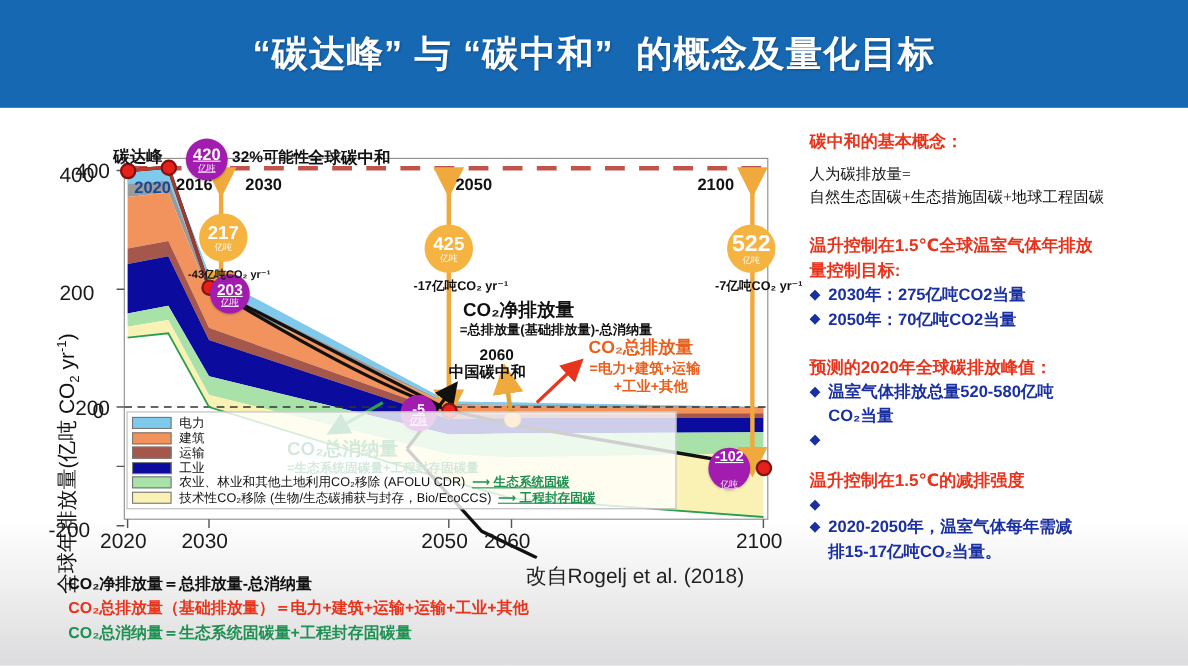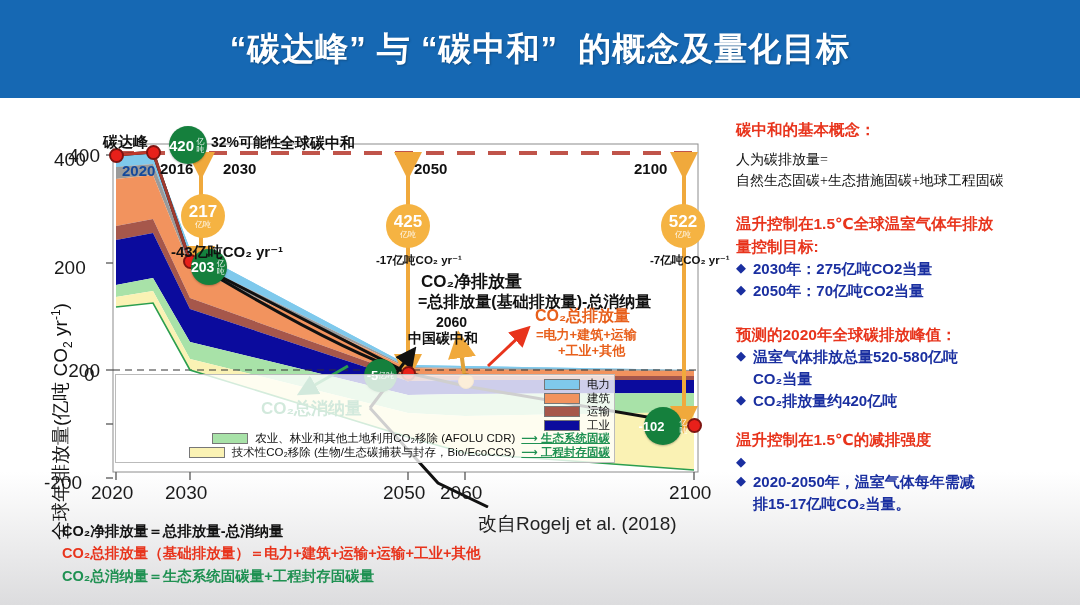--- a/index.html
+++ b/index.html
@@ -41,23 +41,23 @@
   .sub { font-size:12px; vertical-align:sub; }
 
   
   .anno { position:absolute; white-space:nowrap; font-weight:bold; }
 
   .yr-lbl { font-size:15px; color:#111; font-weight:bold; }
   .yr-blue{ font-size:15px; color:#14499b; font-weight:bold; }
 
   .redbub {
     position:absolute; border-radius:50%;
-    background:#15803d; color:#fff; text-align:center;
-    display:flex; flex-direction:row; align-items:center; justify-content:center;
-    line-height:1; box-shadow:0 1px 2px rgba(0,0,0,.25);
+    background:#a21caf; color:#fff; text-align:center;
+    display:flex; flex-direction:column; align-items:center; justify-content:center;
+    line-height:1; box-shadow:0 1px 2px rgba(0,0,0,.25);text-decoration:underline;
   }
   .redbub .v { font-weight:bold; }
   .redbub .u { font-size:8px; opacity:.95; margin-top:1px; }
 
   .orbub {
     position:absolute; border-radius:50%;
     background:#f5b342; color:#fff; text-align:center;
     display:flex; flex-direction:column; align-items:center; justify-content:center;
     line-height:1;
   }
@@ -67,21 +67,21 @@
   .blk { color:#111; }
   .orngtxt { color:#e8601c; }
   .grntxt  { color:#1f9152; }
 
   
   #legend {
     position:absolute; left:115px; top:374px; width:500px;
     background:rgba(255,255,255,.80);
     border:1px solid #bbb; padding:3px 4px;
   }
-  .lg-row { display:flex; align-items:center; height:13.5px;justify-content:flex-end; }
+  .lg-row { display:flex; align-items:center; height:13.5px; }
   .lg-sw  { width:36px; height:11px; border:1px solid #777; margin-right:7px; flex:none; }
   .lg-tx  { font-size:11.5px; color:#111; white-space:nowrap; }
   .lg-ar  { font-size:11.5px; color:#1f9152; font-weight:bold; margin-left:6px; white-space:nowrap;text-decoration:underline;}
 
   
   #formulas { position:absolute; left:62px; top:520px; width:620px; }
   .fml { font-size:14.5px; font-weight:bold; line-height:1.55; white-space:nowrap; }
   #credit { position:absolute; left:478px; top:511px; font-size:19px; color:#222; white-space:nowrap;}
 
   
@@ -238,39 +238,40 @@
 
   <div class="orbub" style="left:163px;top:86px;width:44px;height:44px;">
     <span class="v" style="font-size:17px;">217</span>
     <span class="u">亿吨</span>
   </div>
   <div class="orbub" style="left:368px;top:96px;width:44px;height:44px;">
     <span class="v" style="font-size:17px;">425</span>
     <span class="u">亿吨</span>
   </div>
   <div class="orbub" style="left:643px;top:96px;width:44px;height:44px;">
-    <span class="v" style="font-size:17px;">522</span>
-    <span class="u">亿吨</span>
-  </div>
-
-  <div class="anno blk" style="left:153px;top:135px;font-size:15px;">-43亿吨CO₂ yr⁻¹</div>
+    <span class="v" style="font-size:21px;">522</span>
+    <span class="u">亿吨</span>
+  </div>
+
+  <div class="anno blk" style="left:153px;top:135px;font-size:10px;">-43亿吨CO₂ yr⁻¹</div>
   <div class="anno blk" style="left:358px;top:145px;font-size:11.5px;">-17亿吨CO₂ yr⁻¹</div>
   <div class="anno blk" style="left:632px;top:145px;font-size:11.5px;">-7亿吨CO₂ yr⁻¹</div>
 
   <div class="anno blk" style="left:403px;top:162px;font-size:17px;">CO₂净排放量</div>
-  <div class="anno blk" style="left:400px;top:184px;font-size:16px;">=总排放量(基础排放量)-总消纳量</div>
+  <div class="anno blk" style="left:400px;top:184px;font-size:12px;">=总排放量(基础排放量)-总消纳量</div>
 
   <div class="anno blk" style="left:418px;top:206px;font-size:14px;">2060</div>
   <div class="anno blk" style="left:390px;top:222px;font-size:14px;">中国碳中和</div>
 
   <div class="anno orngtxt" style="left:517px;top:198px;font-size:16px;">CO₂总排放量</div>
   <div class="anno orngtxt" style="left:518px;top:218px;font-size:13px;">=电力+建筑+运输</div>
   <div class="anno orngtxt" style="left:540px;top:234px;font-size:13px;">+工业+其他</div>
 
   <div class="anno grntxt" style="left:243px;top:289px;font-size:17px;">CO₂总消纳量</div>
+  <div class="anno grntxt" style="left:243px;top:310px;font-size:11.5px;">=生态系统固碳量+工程封存固碳量</div>
 </div>
 
 <div id="legend">
   <div class="lg-row">
     <span class="lg-sw" style="background:#7FC9EC"></span>
     <span class="lg-tx">电力</span>
   </div>
   <div class="lg-row">
     <span class="lg-sw" style="background:#F2935E"></span>
     <span class="lg-tx">建筑</span>
@@ -328,21 +329,20 @@
   <div class="r-head-red">预测的2020年全球碳排放峰值：</div>
   <div class="r-bullet">
     <span class="r-dia">◆</span>
     <span>
       <span class="nw" style="display:block">温室气体排放总量520-580亿吨</span>
       <span class="nw" style="display:block">CO₂当量</span>
     </span>
   </div>
   <div class="r-bullet">
     <span class="r-dia">◆</span>
-    <span class="nw">CO₂排放量约420亿吨</span>
   </div>
 
   <div class="r-gap-m"></div>
 
   <div class="r-head-red">温升控制在1.5℃的减排强度</div>
   <div class="r-bullet">
     <span class="r-dia">◆</span>
   </div>
   <div class="r-bullet">
     <span class="r-dia">◆</span>

